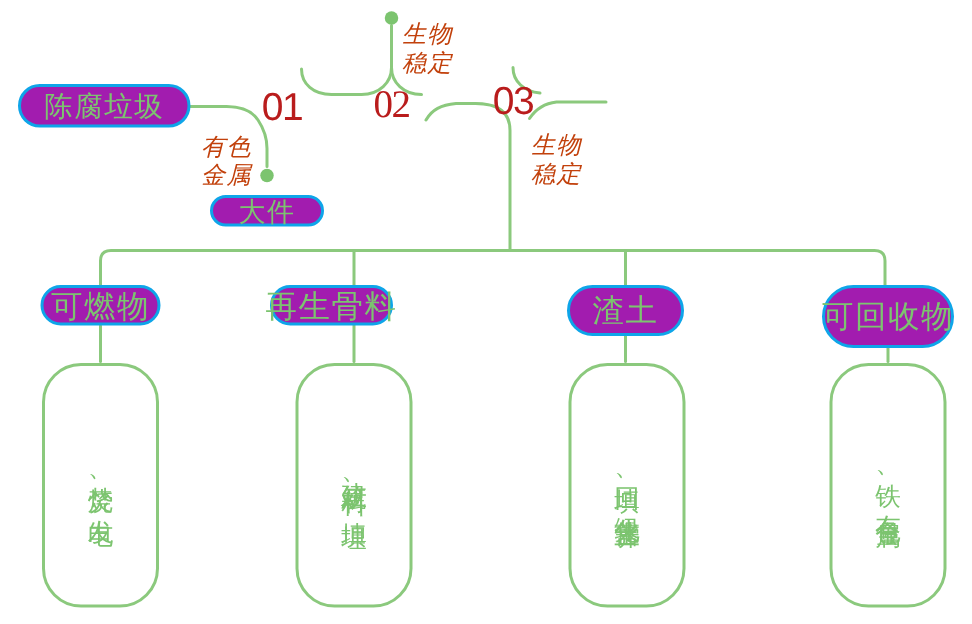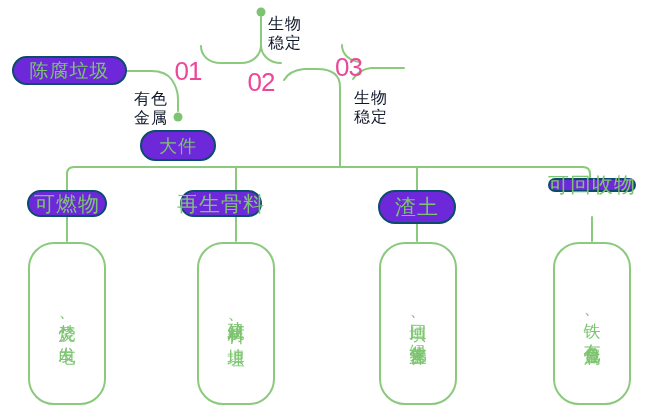--- a/index.html
+++ b/index.html
@@ -7,35 +7,35 @@
     width:648px;height:416px;position:relative;overflow:hidden;
     background:#ffffff;
     font-family:"Liberation Sans","DejaVu Sans",sans-serif;
   }
   .abs{position:absolute;}
   svg.flowlines{position:absolute;left:0;top:0;width:648px;height:416px;}
   svg.flowlines path{fill:none;stroke:#8bc97d;stroke-width:2;stroke-linecap:round;}
   svg.flowlines circle{fill:#7cc46f;stroke:none;}
   .pill{
     position:absolute;box-sizing:border-box;
-    border:2px solid #0c4a6e;border-radius:999px;
+    border:2px solid #0ea5e9;border-radius:999px;
     display:flex;align-items:center;justify-content:center;
-    color:#7cc46f;letter-spacing:1px;background:#6d28d9;
+    color:#7cc46f;letter-spacing:1px;background:#a21caf;
     white-space:nowrap;
   }
   .pill.src{font-size:19px;}
   .pill.cat{font-size:21px;justify-content:center;}
   .stage-num{
     position:absolute;width:40px;text-align:center;
-    color:#ec4899;font-size:26px;line-height:28px;letter-spacing:-1px;
+    color:#b91c1c;font-size:26px;line-height:28px;letter-spacing:-1px;
   }
   .dark-label{
     position:absolute;width:36px;
-    color:#0f172a;font-size:16px;line-height:19px;
-    letter-spacing:1px;word-break:break-all;
+    color:#c2410c;font-size:16px;line-height:19px;
+    letter-spacing:1px;word-break:break-all;font-style:italic;
   }
   .bigbox{
     position:absolute;box-sizing:border-box;top:242px;height:163px;width:78px;
     border:2px solid #8bc97d;border-radius:26px;background:#fff;
     display:flex;align-items:center;justify-content:center;
   }
   .vtext{
     writing-mode:vertical-rl;text-orientation:upright;
     color:#7cc46f;font-size:17px;letter-spacing:2px;line-height:1;
   }
@@ -59,41 +59,41 @@
   <path d="M236,217 V241"></path>
   <path d="M417,217 V241"></path>
   <path d="M592,217 V241"></path>
 </svg>
 
 <div class="pill src abs" style="left:12px;top:56px;width:115px;height:29px;">
   <span>陈腐垃圾</span>
 </div>
 
 <div class="stage-num" style="left:168px;top:57px;">01</div>
-<div class="stage-num" style="left:241px;top:68px;">02</div>
-<div class="stage-num" style="left:322px;top:53px;text-align:right;">03</div>
+<div class="stage-num" style="left:241px;top:56px;font-family:Liberation Serif, serif;">02</div>
+<div class="stage-num" style="left:322px;top:53px;">03</div>
 
 <div class="dark-label" style="left:134px;top:89px;">有色金属</div>
 <div class="dark-label" style="left:268px;top:14px;">生物稳定</div>
 <div class="dark-label" style="left:354px;top:88px;">生物稳定</div>
 
-<div class="pill src abs" style="left:140px;top:130px;width:76px;height:31px;font-size:18px;">
+<div class="pill src abs" style="left:140px;top:130px;width:76px;height:21px;font-size:18px;">
   <span>大件</span>
 </div>
 
 <div class="pill cat abs" style="left:27px;top:190px;width:80px;height:27px;">
   <span>可燃物</span>
 </div>
 <div class="pill cat abs" style="left:180px;top:190px;width:82px;height:27px;">
   <span>再生骨料</span>
 </div>
 <div class="pill cat abs" style="left:378px;top:190px;width:78px;height:34px;">
   <span>渣土</span>
 </div>
-<div class="pill cat abs" style="left:548px;top:178px;width:88px;height:14px;">
+<div class="pill cat abs" style="left:548px;top:190px;width:88px;height:42px;">
   <span>可回收物</span>
 </div>
 
 <div class="bigbox" style="left:28px;">
   <span class="vtext">焚烧、发电</span>
 </div>
 <div class="bigbox" style="left:197px;">
   <span class="vtext">建筑材料、填埋</span>
 </div>
 <div class="bigbox" style="left:379px;">

